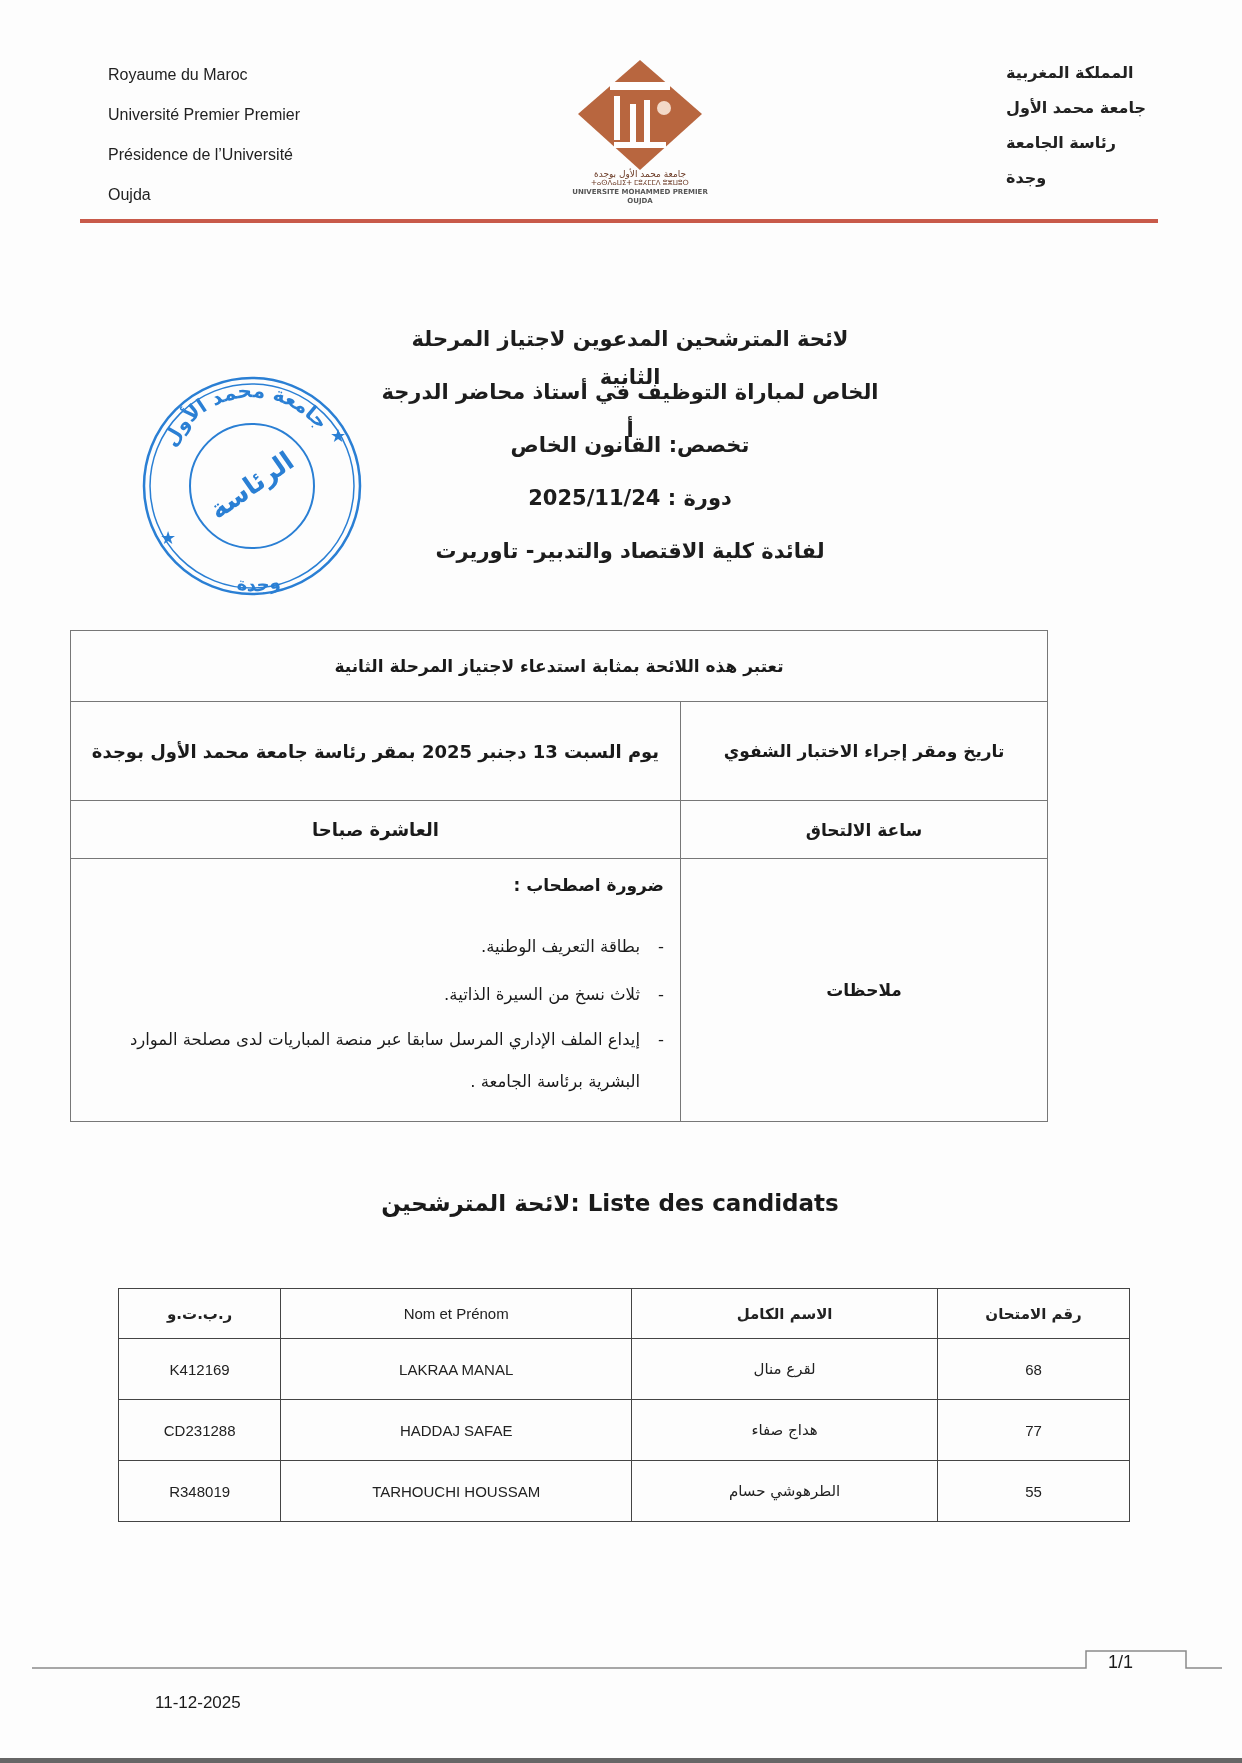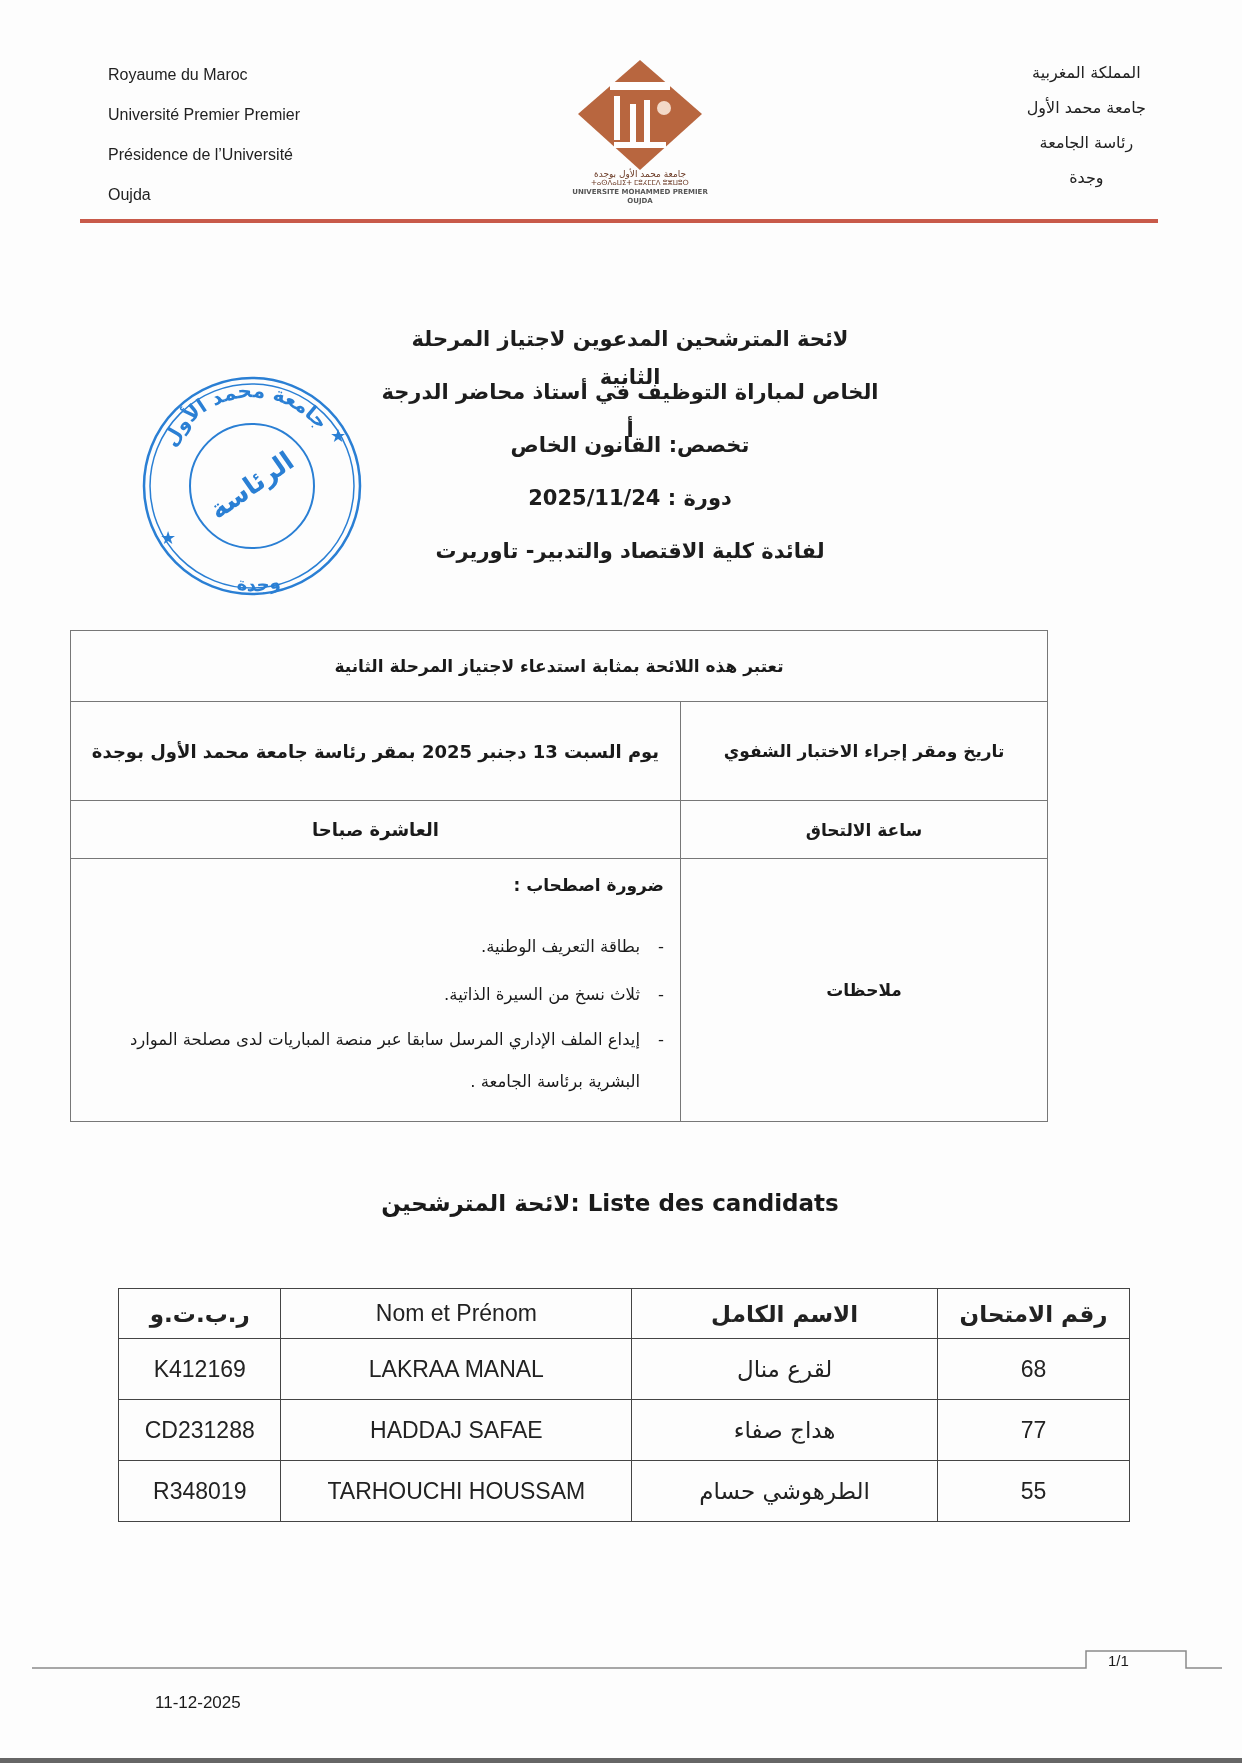--- a/index.html
+++ b/index.html
@@ -1,42 +1,42 @@
 <!DOCTYPE html>
 <html><head>
 <meta charset="utf-8">
 <style>
   html, body { margin:0; padding:0; }
   body { width:1242px; height:1763px; background:#fdfdfd; position:relative; overflow:hidden; font-family:"DejaVu Sans", sans-serif; color:#1a1a1a; }
   .abs { position:absolute; }
   .fr-header { left:108px; top:62px; font-family:"Liberation Sans", sans-serif; font-size:16px; color:#222; }
   .fr-header div { height:40px; line-height:26px; }
-  .ar-header { right:96px; top:58px; direction:rtl; text-align:center; font-family:"DejaVu Sans", sans-serif; font-size:16px; font-weight:normal; color:#222; }
+  .ar-header { right:96px; top:58px; direction:rtl; text-align:left; font-family:"DejaVu Sans", sans-serif; font-size:16px; font-weight:bold; color:#222; }
   .ar-header div { height:35px; line-height:30px; }
   .logo { left:570px; top:52px; width:140px; height:150px; }
   .logo-caption { left:560px; top:170px; width:160px; text-align:center; font-size:7px; color:#6b3a25; font-family:"DejaVu Sans", sans-serif; line-height:9px; }
   .header-rule { left:80px; top:219px; width:1078px; height:4px; background:#c85a4a; }
   .title-block { left:380px; top:276px; width:500px; direction:rtl; text-align:center; font-weight:bold; font-size:21px; color:#1d1d1d;margin-top:44px; }
   .title-block div { height:53px; line-height:38px; }
   .stamp { left:138px; top:372px; width:228px; height:228px; }
   table.info { position:absolute; left:70px; top:630px; width:978px; border-collapse:collapse; direction:rtl; font-family:"DejaVu Sans", sans-serif; }
   table.info td { border:1.5px solid #777; text-align:center; font-weight:bold; font-size:17px; color:#1a1a1a; }
   table.info td.label { width:364px; }
   .notes-cell { text-align:right !important; padding:8px 16px 10px 3px; vertical-align:top; }
   .notes-head { font-size:17px; margin-top:8px; margin-bottom:28px; }
   .note-item { font-weight:normal; font-size:16.5px; line-height:48px; padding-right:24px; position:relative; }
   .note-item::before { content:"-"; position:absolute; right:0; }
   .list-title { left:360px; top:1190px; width:500px; text-align:center; font-weight:bold; font-size:23px; font-family:"DejaVu Sans", sans-serif; }
   table.cands { position:absolute; left:118px; top:1288px; width:1012px; border-collapse:collapse; direction:rtl; }
-  table.cands td, table.cands th { border:1.5px solid #444; height:58px; text-align:center; font-size:23px; font-weight:normal; color:#222; }
+  table.cands td, table.cands th { border:1.5px solid #444; height:58px; text-align:center; font-size:15px; font-weight:normal; color:#222; }
   table.cands th { height:47px; }
   table.cands th.ar { font-weight:bold; font-family:"DejaVu Sans", sans-serif; }
   table.cands .latin { font-family:"Liberation Sans", sans-serif; }
   .footer-rule { left:32px; top:1666px; width:1190px; height:2px; }
-  .page-num { left:1108px; top:1652px; font-family:"Liberation Sans", sans-serif; font-size:15px; }
+  .page-num { left:1108px; top:1652px; font-family:"Liberation Sans", sans-serif; font-size:18px; }
   .footer-date { left:155px; top:1693px; font-family:"Liberation Sans", sans-serif; font-size:17px; }
   .bottom-edge { left:0; top:1758px; width:1242px; height:5px; background:#666; }
 </style>
 </head>
 <body>
 
 <div class="abs fr-header">
   <div>Royaume du Maroc</div>
   <div>Université Premier Premier</div>
   <div>Présidence de l’Université</div>

